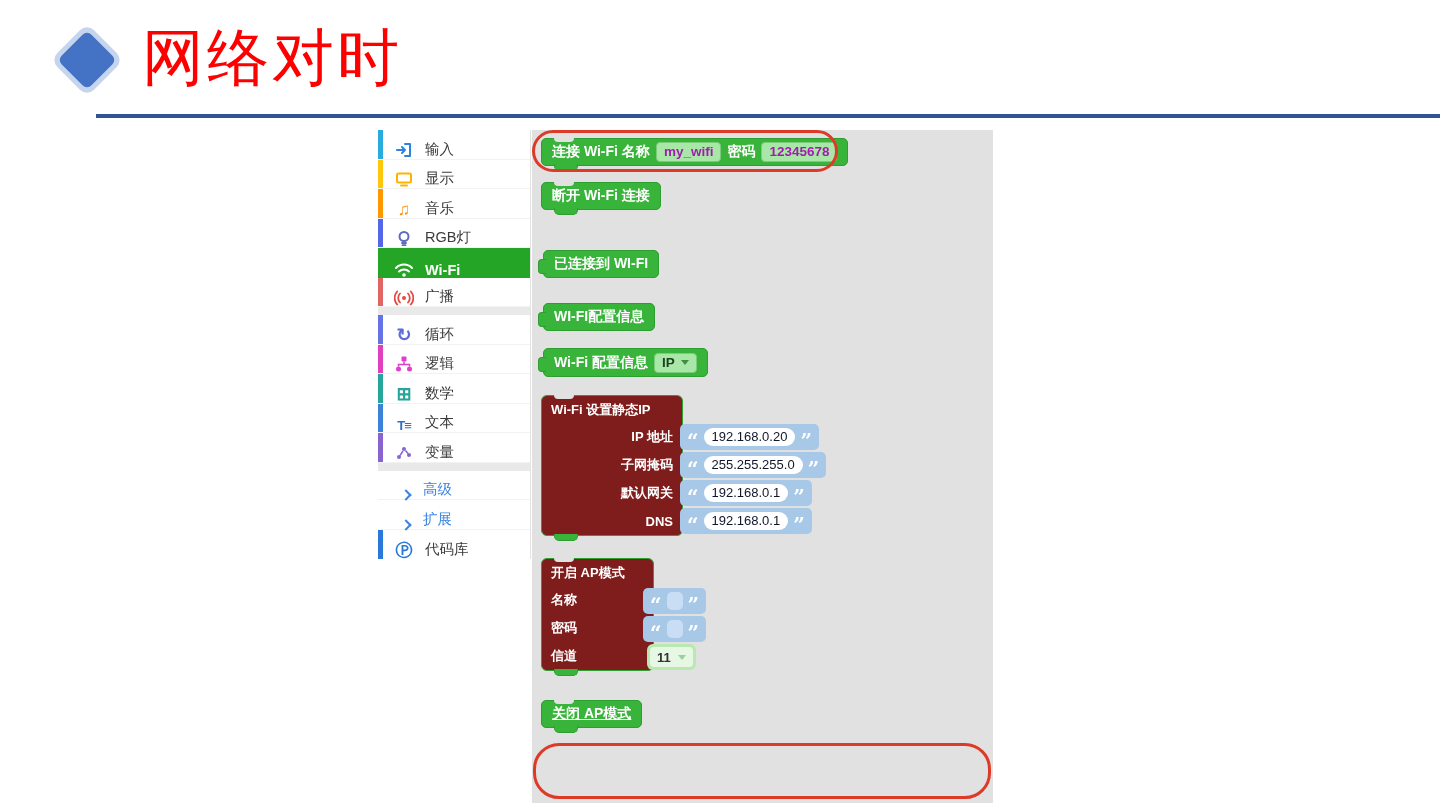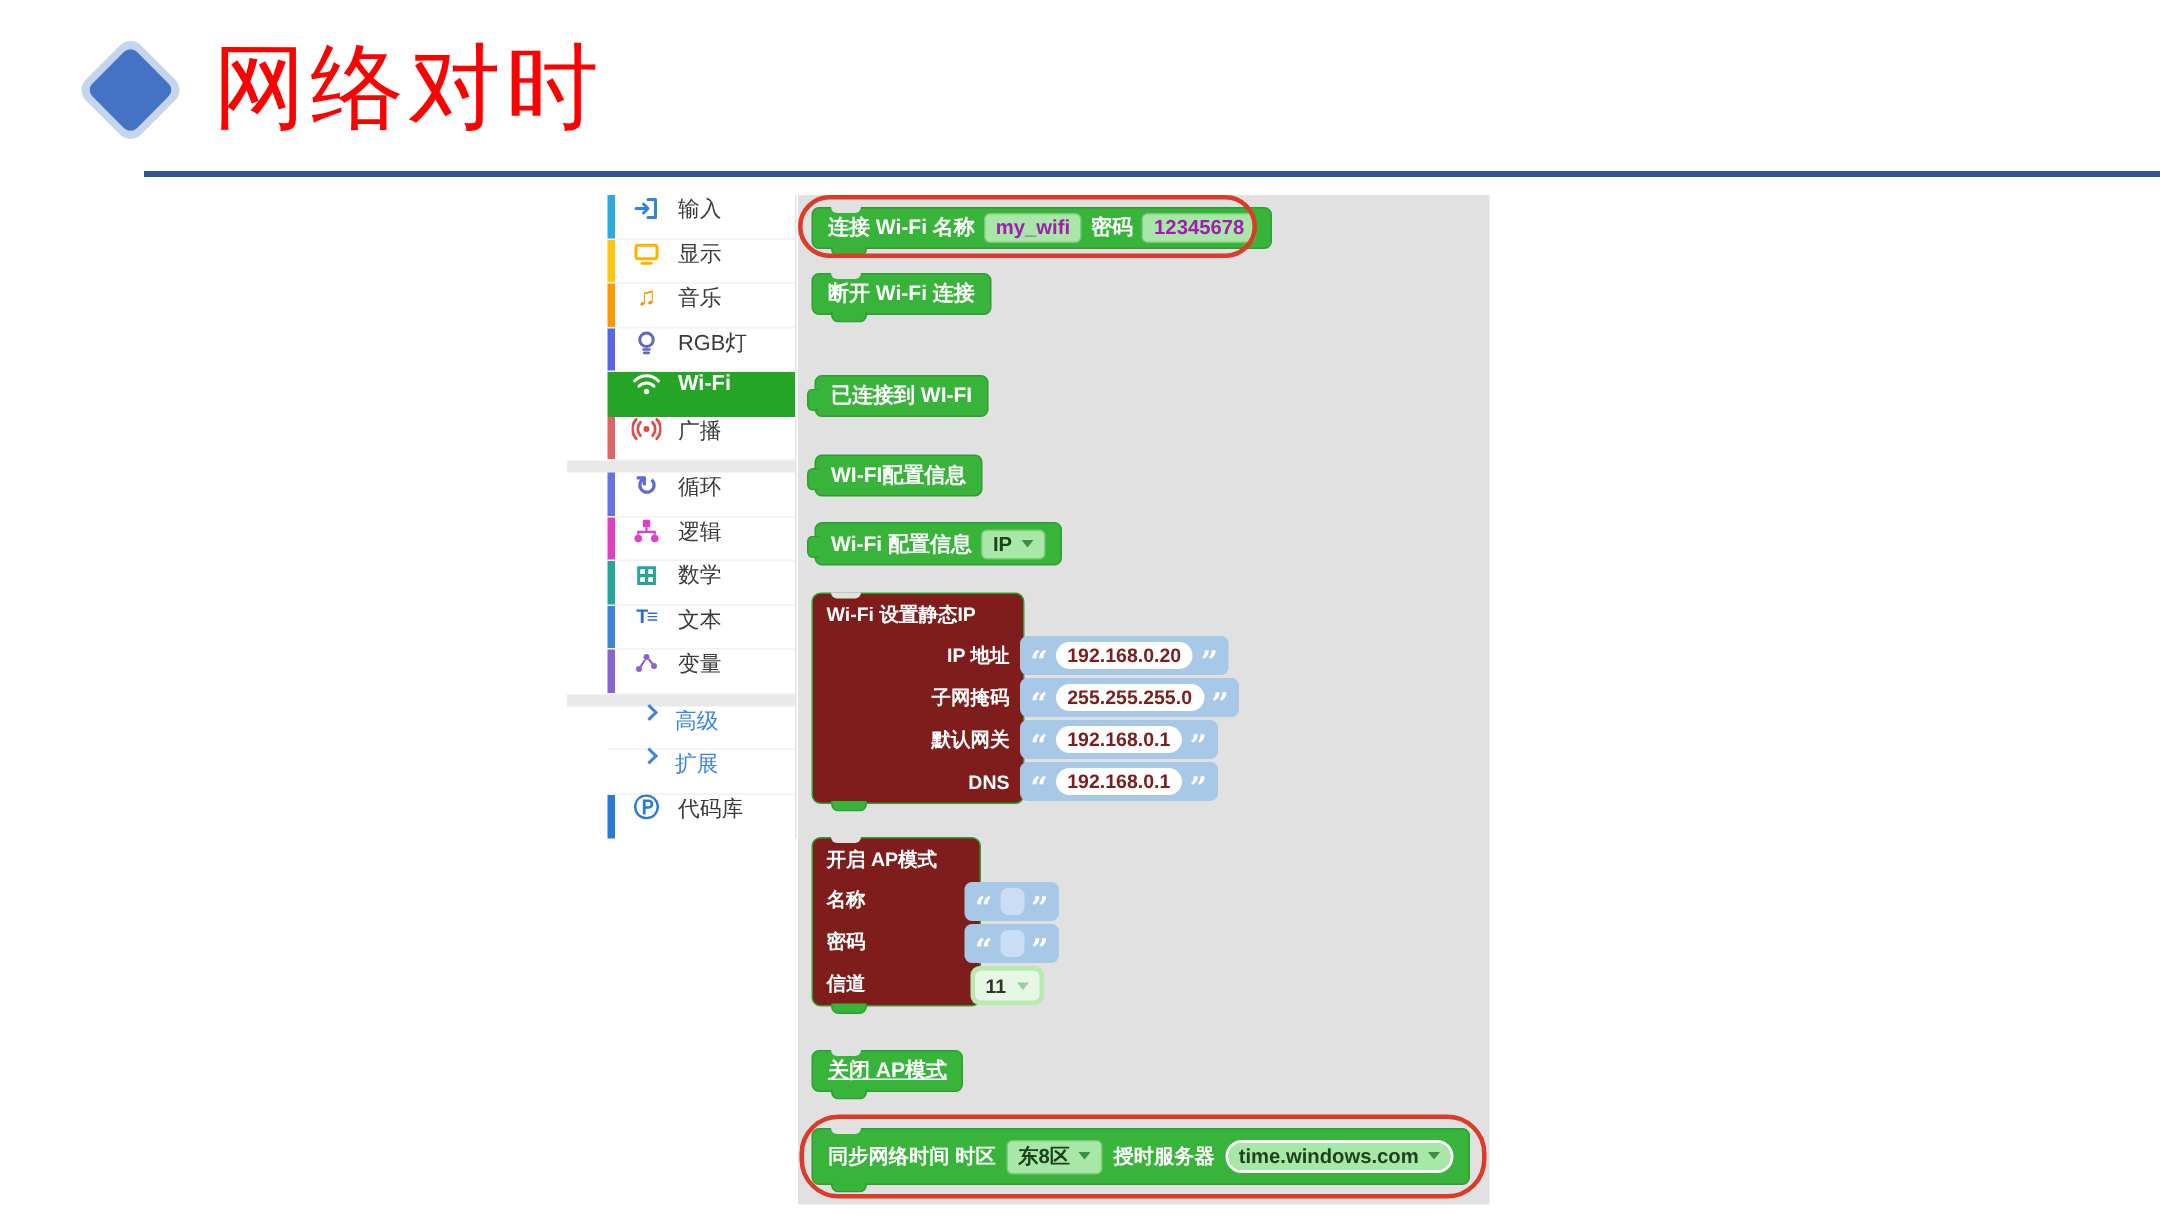--- a/index.html
+++ b/index.html
@@ -6,21 +6,21 @@
   html,body { width:1440px; height:810px; background:#ffffff; font-family:"Liberation Sans", sans-serif; position:relative; overflow:hidden; }
 
   
   .diamond-halo { position:absolute; left:61px; top:34px; width:52px; height:52px; background:#C6D5EE; border-radius:10px; transform:rotate(45deg); }
   .diamond { position:absolute; left:66px; top:39px; width:42px; height:42px; background:#4472C4; border-radius:6px; transform:rotate(45deg); }
   .slide-title { position:absolute; left:142px; top:16px; font-family:"Liberation Serif","DejaVu Serif",serif; font-size:62px; color:#FE0000; letter-spacing:3px; white-space:nowrap; }
   .accent-line { position:absolute; left:96px; top:114px; width:1344px; height:4px; background:#2F5597; }
 
   
   .sidebar { position:absolute; left:378px; top:130px; width:153px; background:#fff; border-right:1px solid #E3E3E3; }
-  .srow { position:relative; display:flex; align-items:flex-start; height:29.5px; border-bottom:1px solid #F2F2F2; cursor:pointer;margin-left:27px; }
+  .srow { position:relative; display:flex; align-items:flex-end; height:29.5px; border-bottom:1px solid #F2F2F2; cursor:pointer; }
   .sbar { position:absolute; left:0; top:0; bottom:0; width:5px; }
   .sicon { width:24px; margin-left:14px; display:flex; justify-content:center; align-items:center; font-size:17px; line-height:1; }
   .slabel { margin-left:9px; font-size:14.5px; color:#3A3A3A; white-space:nowrap; }
   .srow.sel { background:#25A525; border-bottom:none; }
   .srow.sel .slabel { color:#fff; font-weight:bold; }
   .ssep { height:8px; background:#E9E9E9; }
   .srow.adv .slabel { color:#3D85E0; margin-left:13px; }
   .chev { margin-left:24px; width:8px; height:8px; border-right:2.5px solid #3D85E0; border-top:2.5px solid #3D85E0; transform:rotate(45deg); }
   .icon-music::before  { content:"\266B"; color:#FF9100; font-weight:bold; }
   .icon-loop::before   { content:"\21BB"; color:#5F6BD8; font-weight:bold; font-size:18px; }
@@ -42,21 +42,21 @@
   .bb-row.right { justify-content:flex-end; }
 
   .fld { background:#A9E7A9; border:1px solid #7BCB7B; border-radius:4px; padding:1px 7px 2px; color:#a21caf; font-size:13.5px; font-weight:bold; cursor:text; }
   .dd { display:inline-flex; align-items:center; gap:6px; background:#A9E7A9; border:1px solid #7BCB7B; border-radius:4px; padding:1px 7px 2px; color:#1C431C; font-size:13.5px; font-weight:bold; cursor:pointer; }
   .caret { width:0; height:0; border-left:4px solid transparent; border-right:4px solid transparent; border-top:5px solid #3E8E41; }
 
   .str { position:absolute; height:26px; background:#A8C8E8; border-radius:5px; display:flex; align-items:center; padding:0 7px; gap:5px; cursor:grab; }
   .q { color:#fff; font-family:"DejaVu Serif",serif; font-weight:bold; font-size:20px; line-height:0; transform:translateY(4px); }
   .q.open::before  { content:"\201C"; }
   .q.close::before { content:"\201D"; }
-  .sv { background:#fff; border-radius:9px; padding:1px 8px 2px; color:#7f1d1d; font-size:13px; font-weight:bold; cursor:text; }
+  .sv { background:#fff; border-radius:9px; padding:1px 8px 2px; color:#0f172a; font-size:13px; font-weight:normal; cursor:text; }
   .sv.empty { background:#C9DEF5; width:16px; height:18px; padding:0; border-radius:5px; }
 
   .numwrap { position:absolute; background:#B9E8B1; border-radius:6px; padding:3px; display:flex; cursor:pointer; }
   .numin { background:#E6F7E3; border-radius:4px; padding:0 7px; height:20px; color:#333; font-weight:bold; font-size:13px; display:flex; align-items:center; gap:7px; }
   .numin .caret { border-top-color:#9CCF9C; }
 
   .sync { height:38px; font-size:13.5px; gap:7px; }
   .sock { border:2px solid #fff; border-radius:12px; display:flex; background:#49BF47; }
   .sock .dd { border:none; border-radius:10px; }
 
@@ -278,29 +278,15 @@
     <span class="numin">
       <span>11</span>
       <span class="caret"></span>
     </span>
   </div>
 
   <div class="blk stmt" style="left:9px; top:570px;text-decoration:underline;">
     <span>关闭 AP模式</span>
   </div>
 
-  <div class="blk stmt sync" style="left:9px; top:622px;">
-    <span>同步网络时间 时区</span>
-    <span class="dd">
-      <span>东8区</span>
-      <span class="caret"></span>
-    </span>
-    <span>授时服务器</span>
-    <span class="sock">
-      <span class="dd">
-        <span>time.windows.com</span>
-        <span class="caret"></span>
-      </span>
-    </span>
-  </div>
   <div class="oval" style="left:1px; top:613px; width:458px; height:56px;"></div>
 
 </div>
 
 </body></html>

